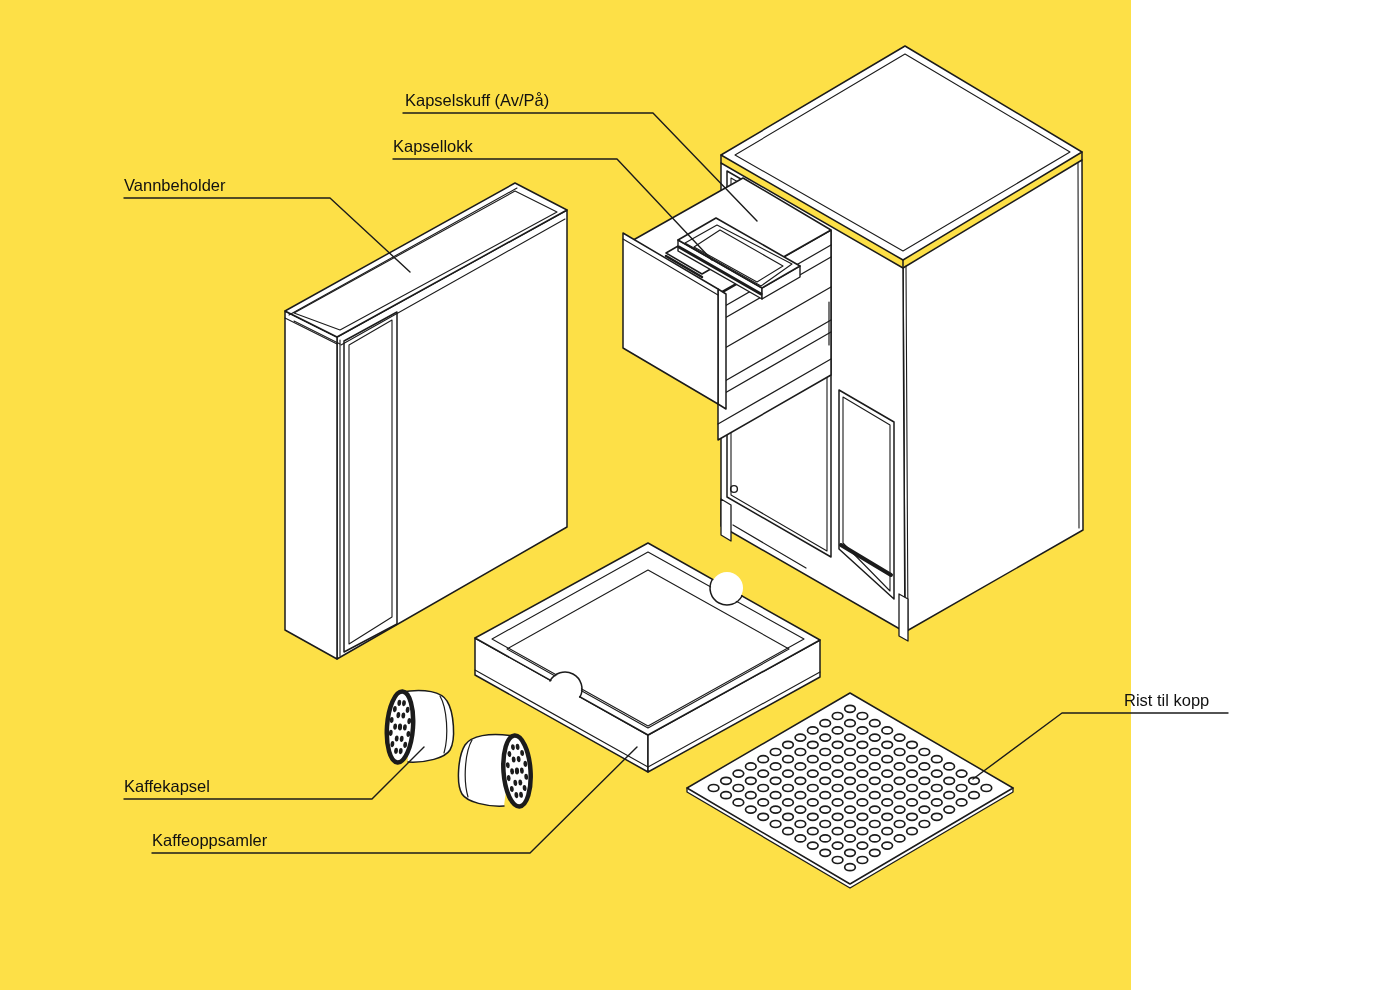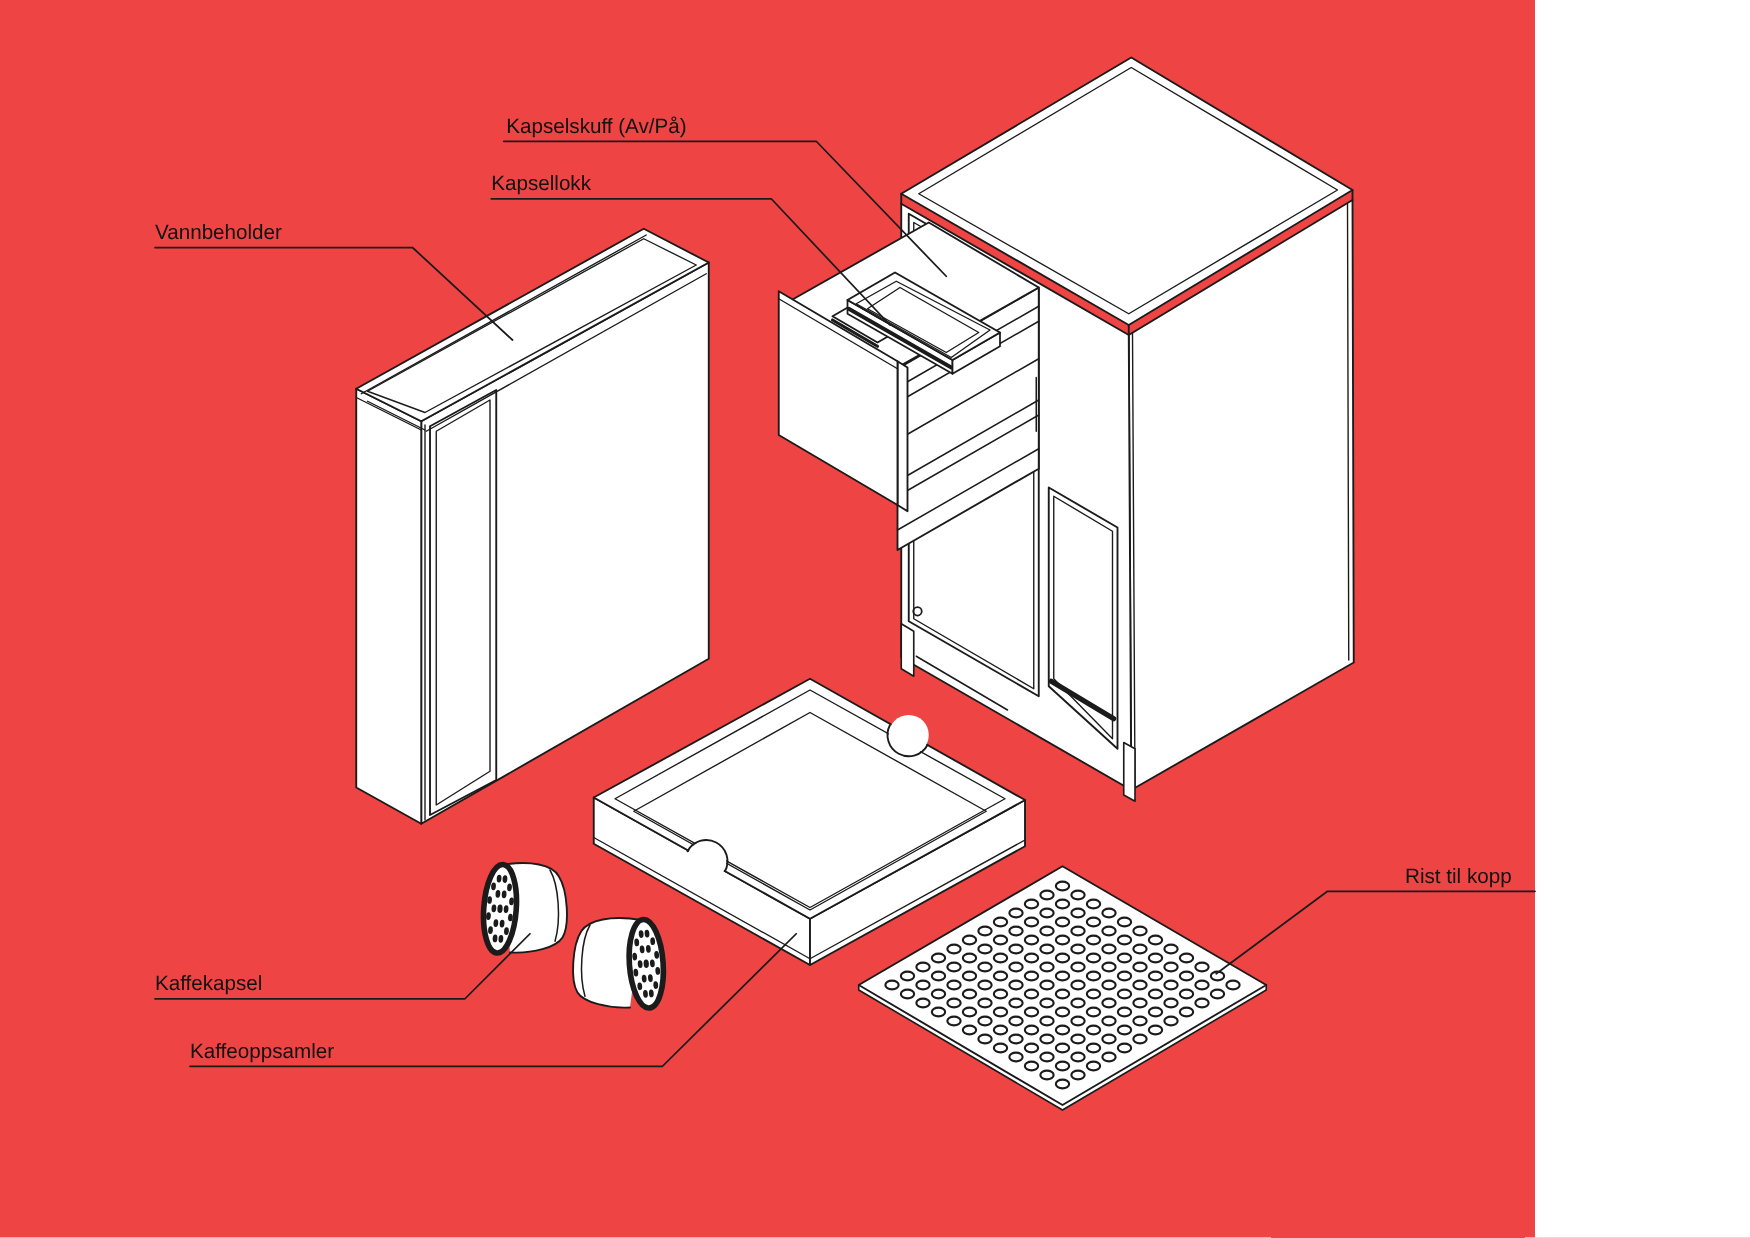--- a/index.html
+++ b/index.html
@@ -1,17 +1,17 @@
 <!DOCTYPE html>
 <html><head>
 <meta charset="utf-8">
 <style>
   html,body{margin:0;padding:0;background:#ffffff;}
   body{width:1400px;height:990px;overflow:hidden;font-family:"Liberation Sans",sans-serif;}
-  .stage{position:relative;width:1228px;height:990px;background:#ef4444;}
+  .stage{position:relative;width:1131px;height:990px;background:#fde047;}
   svg{display:block;}
   text{font-family:"Liberation Sans",sans-serif;font-size:16.5px;}
 </style>
 </head>
 <body>
 
 <div class="stage">
 <svg width="1400" height="990" viewBox="0 0 1400 990">
  <g stroke="#1b1b1b" fill="none" stroke-width="1.5" stroke-linejoin="round" stroke-linecap="round">
 

